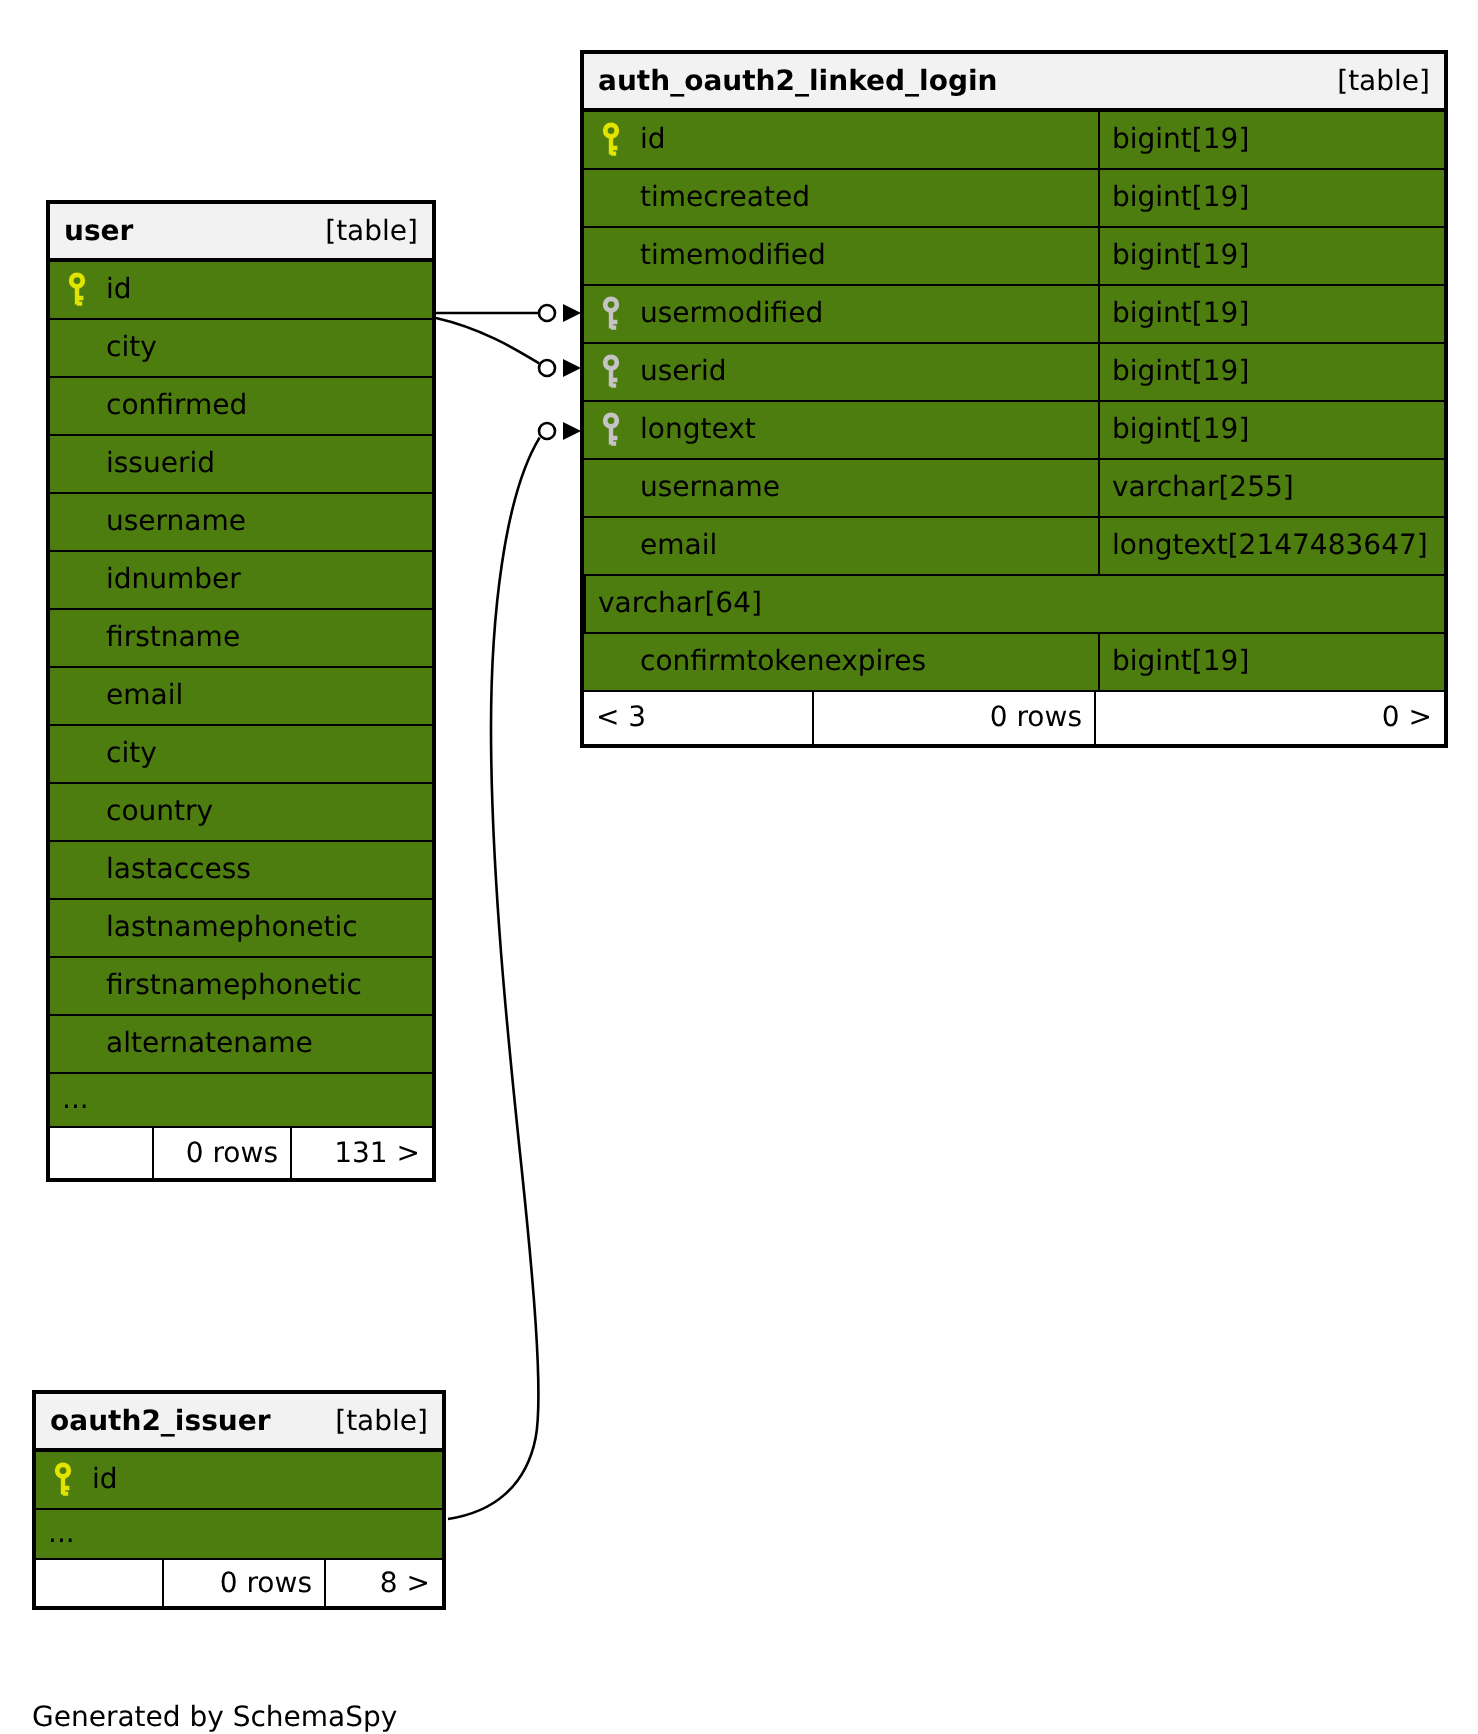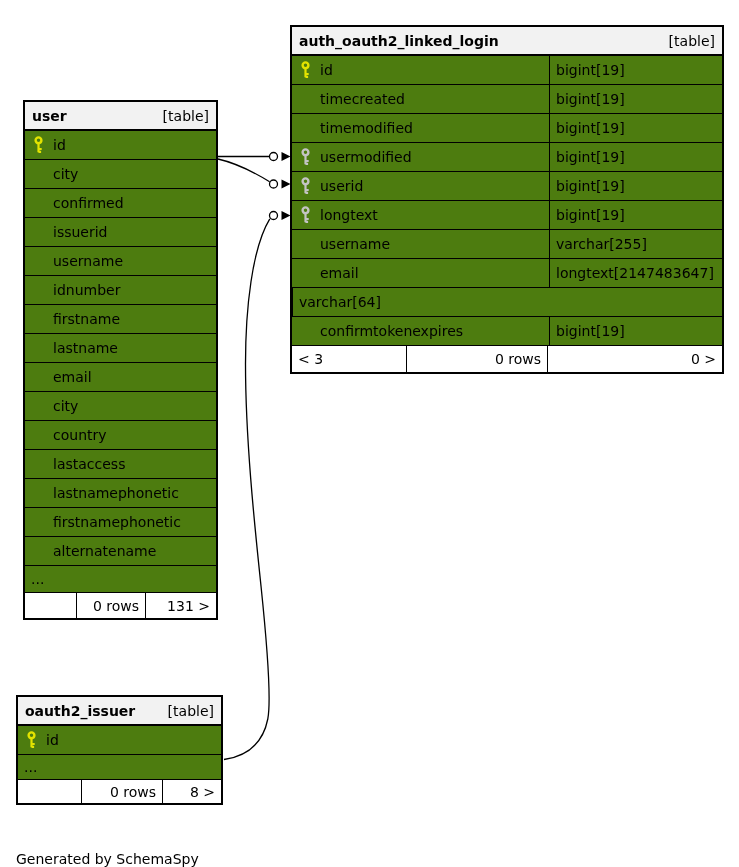--- a/index.html
+++ b/index.html
@@ -229,25 +229,20 @@
             <span>idnumber</span>
           </div>
         </div>
         <div class="trow">
           <div class="cell name">
             <span>firstname</span>
           </div>
         </div>
         <div class="trow">
           <div class="cell name">
-            <span>lastname</span>
-          </div>
-        </div>
-        <div class="trow">
-          <div class="cell name">
             <span>email</span>
           </div>
         </div>
         <div class="trow">
           <div class="cell name">
             <span>city</span>
           </div>
         </div>
         <div class="trow">
           <div class="cell name">

